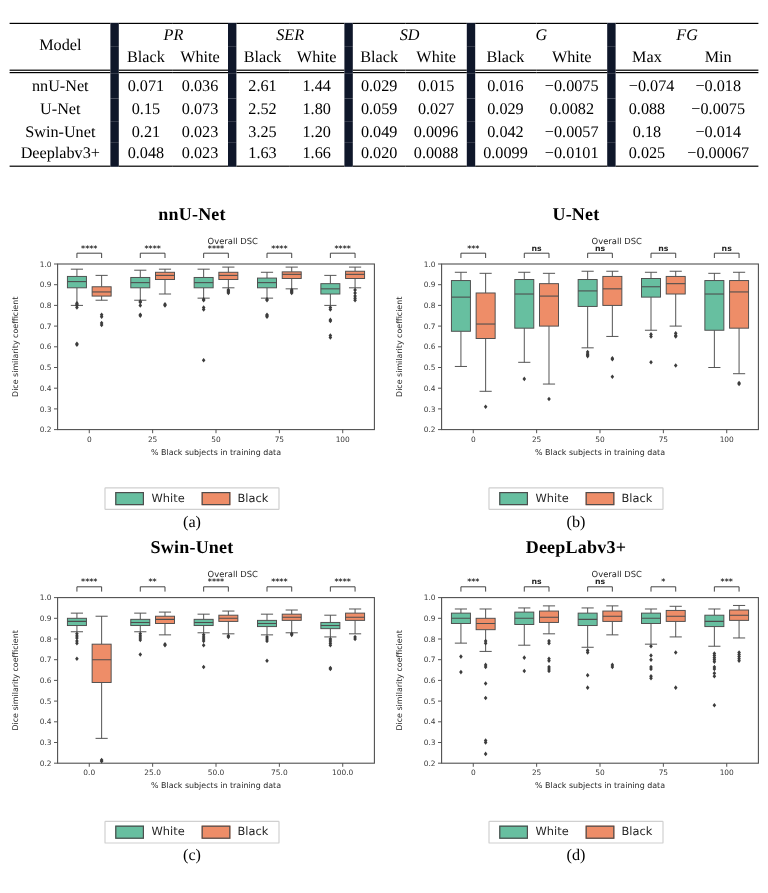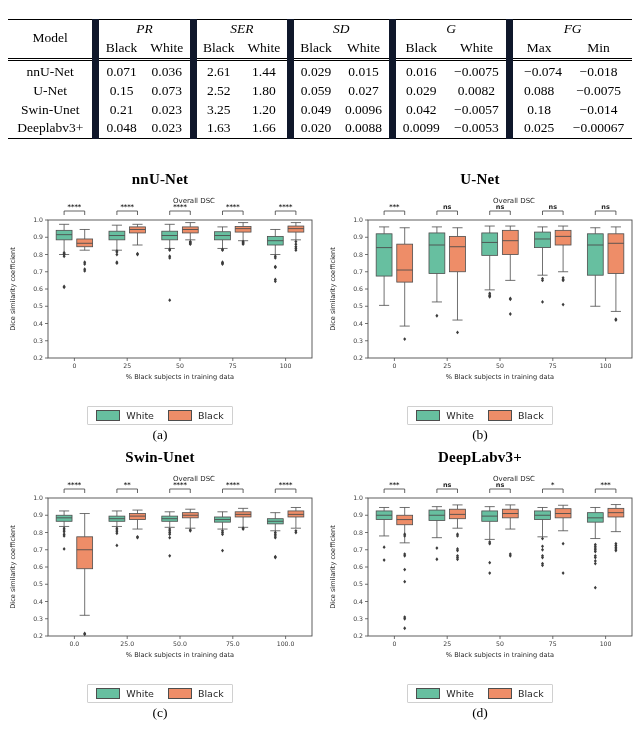--- a/index.html
+++ b/index.html
@@ -118,21 +118,21 @@
           </tr>
           <tr class="rule-bot">
             <td class="modelcell">Deeplabv3+</td>
             <td class="numc vl">0.048</td>
             <td class="numc">0.023</td>
             <td class="numc vl">1.63</td>
             <td class="numc">1.66</td>
             <td class="numc vl">0.020</td>
             <td class="numc">0.0088</td>
             <td class="numc vl">0.0099</td>
-            <td class="numc">−0.0053</td>
+            <td class="numc">−0.0101</td>
             <td class="numc vl">0.025</td>
             <td class="numc">−0.00067</td>
           </tr>
         </tbody>
     </table>
   </div>
 
   <div class="figs">
     <div class="row">
       <div class="cell">

